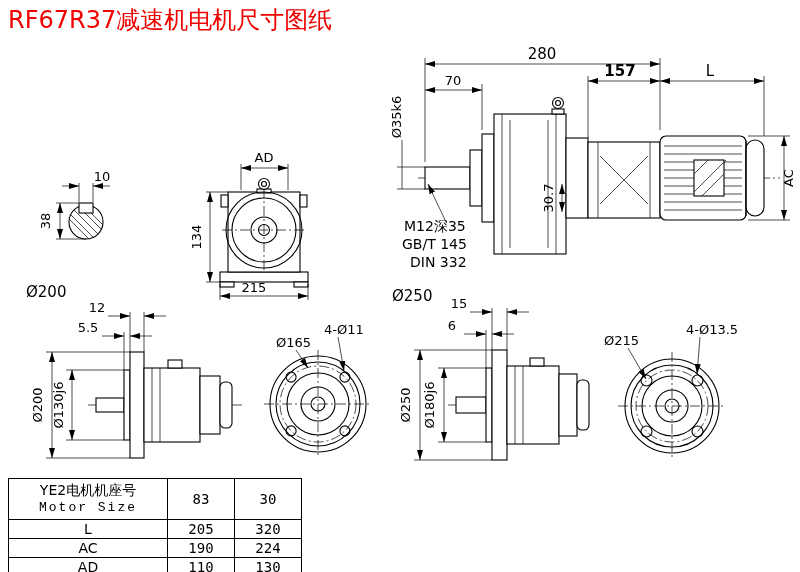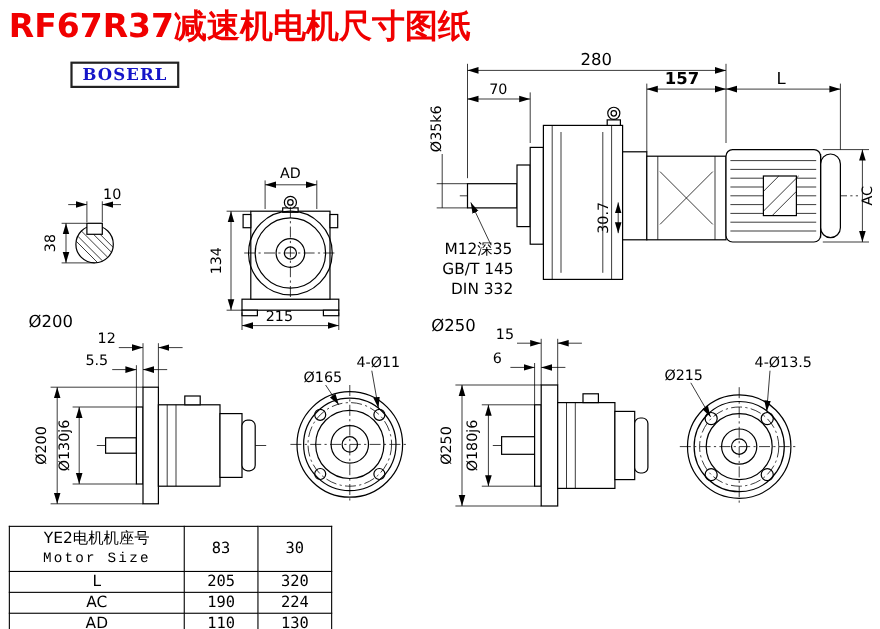--- a/index.html
+++ b/index.html
@@ -1,18 +1,18 @@
 <!DOCTYPE html>
 <html><head>
 <meta charset="utf-8">
 <style>
   html,body{margin:0;padding:0;background:#fff;}
   #page{position:relative;width:800px;height:572px;background:#fff;overflow:hidden;
         font-family:"DejaVu Sans",sans-serif;}
-  #title{position:absolute;left:8px;top:4px;margin:0;font-size:30px;font-weight:bold;
+  #title{position:absolute;left:8px;top:4px;margin:0;font-size:24px;font-weight:normal;
          color:#f00000;letter-spacing:0px;white-space:nowrap;}
   #brand{position:absolute;left:64px;top:56px;border:2px solid #222;color:#1515c8;
          font:bold 15px "DejaVu Serif",serif;letter-spacing:1px;padding:1px 9px;background:#fff;}
   svg{position:absolute;left:0;top:0;}
   .s  {stroke:#000;stroke-width:1.1;fill:none;}
   .sf {stroke:#000;stroke-width:1.1;fill:#fff;}
   .t  {stroke:#000;stroke-width:.7;fill:none;}
   .cl {stroke:#000;stroke-width:.7;fill:none;stroke-dasharray:10 3 2 3;}
   text.d  {font:13px "DejaVu Sans",sans-serif;fill:#000;}
   text.b  {font:15px "DejaVu Sans",sans-serif;fill:#000;}
@@ -24,21 +24,20 @@
   .dim-table td.hdr{width:150px;height:40px;line-height:1.3;}
   .dim-table td.hdr .en{font-family:Liberation Mono, monospace;font-size:13px;letter-spacing:2px;}
   .dim-table td.val{width:58px;font-family:"DejaVu Sans Mono",monospace;}
 </style>
 </head>
 <body>
 
 <div id="page">
 
   <h1 id="title">RF67R37减速机电机尺寸图纸</h1>
-  <div id="brand">BOSERL</div>
 
   <svg width="800" height="472" viewBox="0 0 800 472">
     <defs>
       <marker id="arr" viewBox="0 0 10 10" refX="10" refY="5" markerWidth="10" markerHeight="10" markerUnits="userSpaceOnUse" orient="auto-start-reverse">
         <path d="M0,2 L10,5 L0,8 Z" fill="#000"></path>
       </marker>
     </defs>
 
     <g>
       <circle class="sf" cx="86" cy="222" r="17"></circle>

